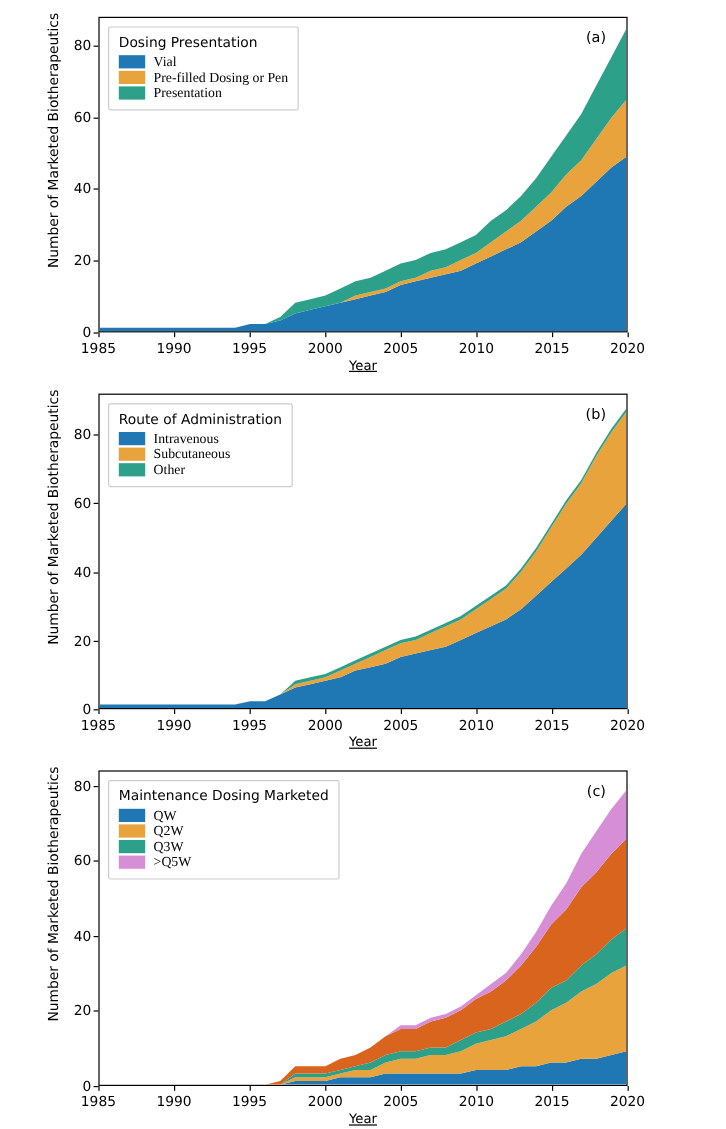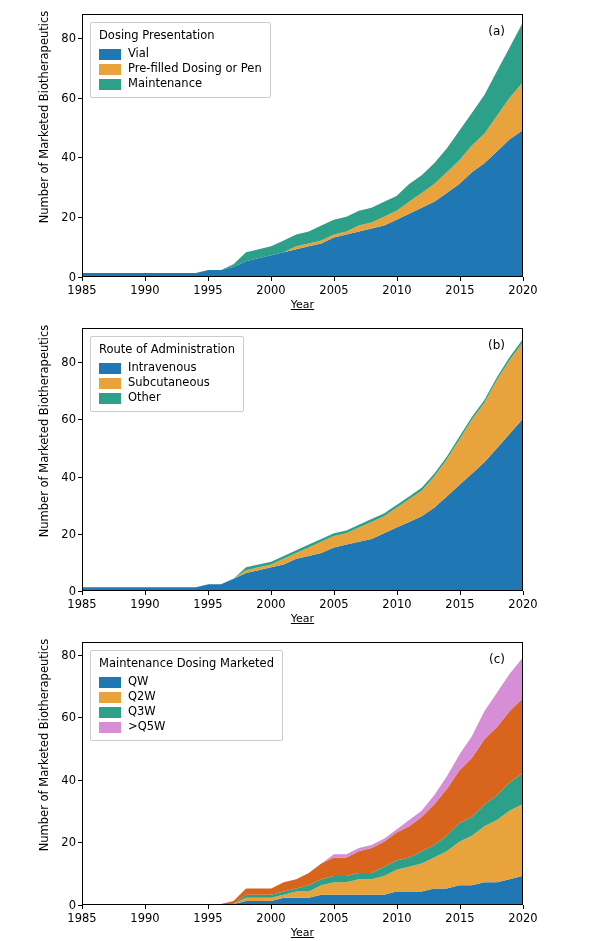--- a/index.html
+++ b/index.html
@@ -117,22 +117,23 @@
     left: 8px;
     top: 8px;
   }
   .legend-title {
     font-size: 11.5px;
     margin-bottom: 4px;
     white-space: nowrap;
   }
   .legend-row {
     display: flex;
-    align-items: flex-end;
+    align-items: flex-start;
     margin: 1px 0;
+    font-family: Liberation Serif, serif;
   }
   .legend-swatch {
     width: 22px;
     height: 11px;
     margin-right: 7px;
     flex: 0 0 auto;
   }
   .legend-label {
     font-size: 11.5px;
     white-space: nowrap;
@@ -167,21 +168,21 @@
         <div class="legend-row">
           <span class="legend-swatch" style="background:#1f77b4"></span>
           <span class="legend-label">Vial</span>
         </div>
         <div class="legend-row">
           <span class="legend-swatch" style="background:#e8a33d"></span>
           <span class="legend-label">Pre-filled Dosing or Pen</span>
         </div>
         <div class="legend-row">
           <span class="legend-swatch" style="background:#2ca089"></span>
-          <span class="legend-label">Maintenance</span>
+          <span class="legend-label">Presentation</span>
         </div>
       </div>
       <div class="ticks" id="a-ticks">
           <div class="ytick" style="top: 263px;">0</div>
           <div class="ytick-mark" style="top: 263px;"></div>
           <div class="ytick" style="top: 203.227px;">20</div>
           <div class="ytick-mark" style="top: 203.227px;"></div>
           <div class="ytick" style="top: 143.455px;">40</div>
           <div class="ytick-mark" style="top: 143.455px;"></div>
           <div class="ytick" style="top: 83.6818px;">60</div>

